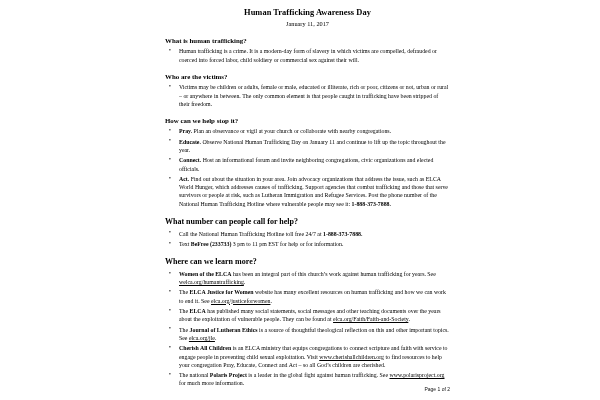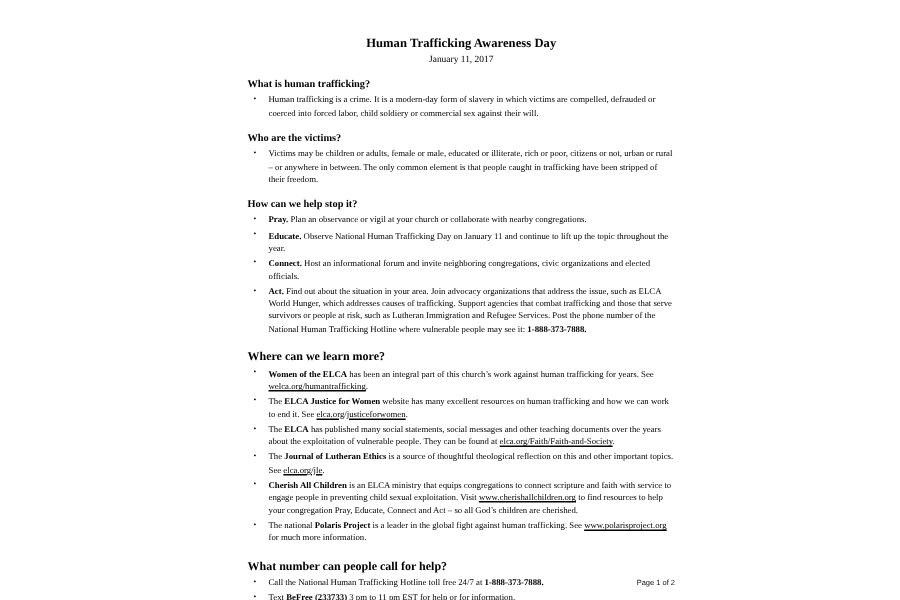--- a/index.html
+++ b/index.html
@@ -13,21 +13,21 @@
     overflow: hidden;
     font-family: "Liberation Serif", "DejaVu Serif", serif;
     color: #000000;
   }
   .page {
     position: relative;
     width: 600px;
     height: 400px;
     background: #ffffff;
     box-sizing: border-box;
-    padding: 24px 150px 0 165px;
+    padding: 8px 150px 0 165px;
   }
   .doc-title {
     text-align: center;
     font-size: 8.4px;
     font-weight: bold;
     line-height: 1.25;
     margin: 0 0 1px 0;
     letter-spacing: 0.05px;
   }
   .doc-date {
@@ -112,33 +112,33 @@
       <div class="section">
         <h2 class="sec-small">How can we help stop it?</h2>
         <ul>
           <li><b>Pray.</b><span> Plan an observance or vigil at your church or collaborate with nearby congregations.</span></li>
           <li><b>Educate.</b><span> Observe National Human Trafficking Day on January 11 and continue to lift up the topic throughout the year.</span></li>
           <li><b>Connect.</b><span> Host an informational forum and invite neighboring congregations, civic organizations and elected officials.</span></li>
           <li><b>Act.</b><span> Find out about the situation in your area. Join advocacy organizations that address the issue, such as ELCA World Hunger, which addresses causes of trafficking. Support agencies that combat trafficking and those that serve survivors or people at risk, such as Lutheran Immigration and Refugee Services. Post the phone number of the National Human Trafficking Hotline where vulnerable people may see it: </span><b>1-888-373-7888.</b></li>
         </ul>
       </div>
       <div class="section">
+        <h2 class="sec-large">What number can people call for help?</h2>
+        <ul>
+          <li><span>Call the National Human Trafficking Hotline toll free 24/7 at </span><b>1-888-373-7888.</b></li>
+          <li><span>Text </span><b>BeFree (233733)</b><span> 3 pm to 11 pm EST for help or for information.</span></li>
+        </ul>
+      </div>
+      <div class="section">
         <h2 class="sec-large">Where can we learn more?</h2>
         <ul>
           <li><b>Women of the ELCA</b><span> has been an integral part of this church’s work against human trafficking for years. See </span><span class="link">welca.org/humantrafficking</span><span>.</span></li>
           <li><span>The </span><b>ELCA Justice for Women</b><span> website has many excellent resources on human trafficking and how we can work to end it. See </span><span class="link">elca.org/justiceforwomen</span><span>.</span></li>
           <li><span>The </span><b>ELCA</b><span> has published many social statements, social messages and other teaching documents over the years about the exploitation of vulnerable people. They can be found at </span><span class="link">elca.org/Faith/Faith-and-Society</span><span>.</span></li>
           <li><span>The </span><b>Journal of Lutheran Ethics</b><span> is a source of thoughtful theological reflection on this and other important topics. See </span><span class="link">elca.org/jle</span><span>.</span></li>
           <li><b>Cherish All Children</b><span> is an ELCA ministry that equips congregations to connect scripture and faith with service to engage people in preventing child sexual exploitation. Visit </span><span class="link">www.cherishallchildren.org</span><span> to find resources to help your congregation Pray, Educate, Connect and Act – so all God’s children are cherished.</span></li>
           <li><span>The national </span><b>Polaris Project</b><span> is a leader in the global fight against human trafficking. See </span><span class="link">www.polarisproject.org</span><span> for much more information.</span></li>
         </ul>
       </div>
-      <div class="section">
-        <h2 class="sec-large">What number can people call for help?</h2>
-        <ul>
-          <li><span>Call the National Human Trafficking Hotline toll free 24/7 at </span><b>1-888-373-7888.</b></li>
-          <li><span>Text </span><b>BeFree (233733)</b><span> 3 pm to 11 pm EST for help or for information.</span></li>
-        </ul>
-      </div>
     </div>
 
   <div class="footer">Page 1 of 2</div>
 </div>
 
 </body></html>

